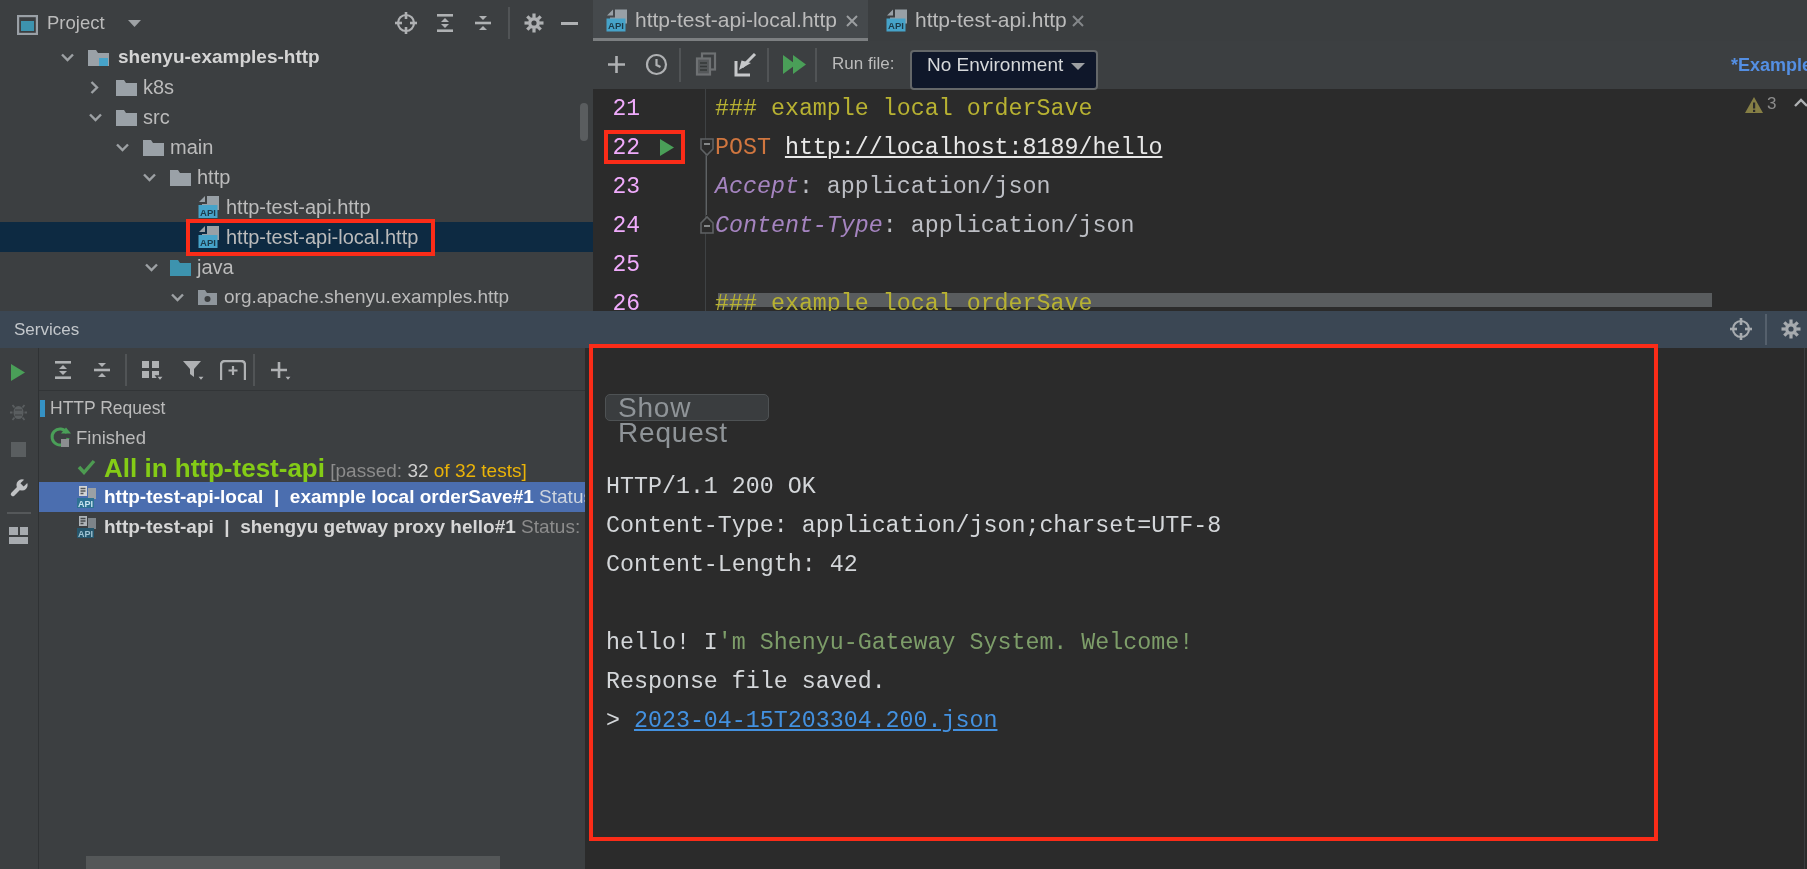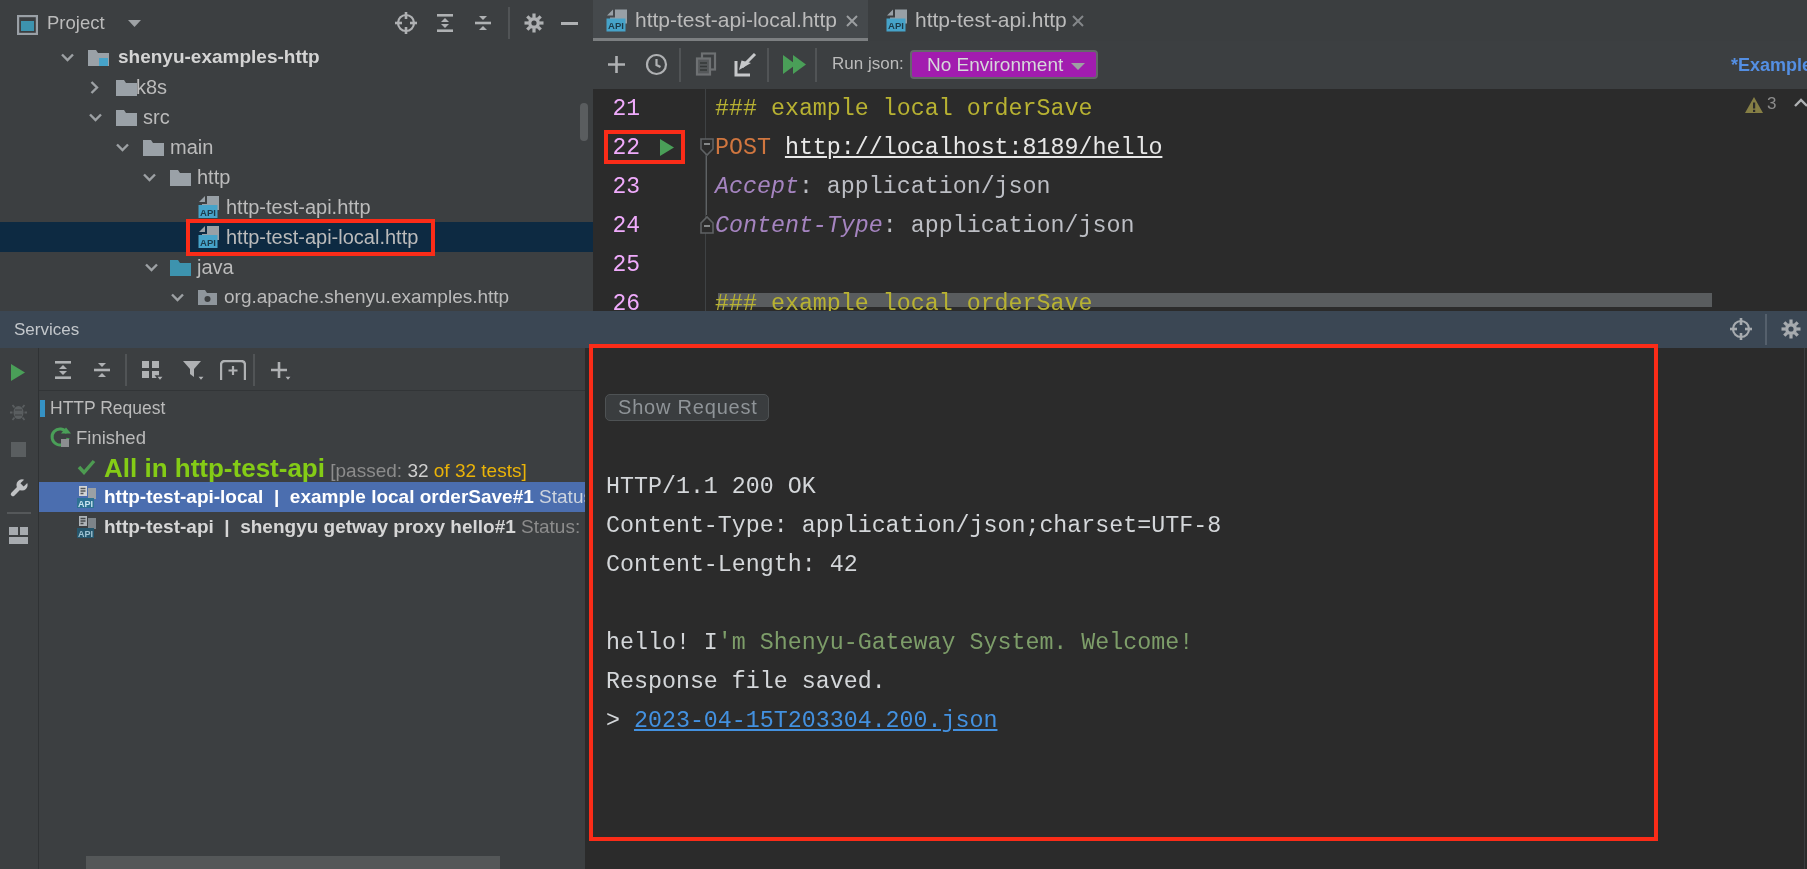--- a/index.html
+++ b/index.html
@@ -102,21 +102,21 @@
           </svg>
         <div class="abs" style="left:118px;top:0;line-height:30px;font-size:19px;font-weight:bold;color:#d4d4d4;">shenyu-examples-http</div>
       </div>
       <div class="row30" style="top:30px;">
         <svg class="abs" style="left:90px;top:8px;" width="9" height="15" viewBox="0 0 9 15">
             <polyline points="1.5,2 7,7.5 1.5,13" fill="none" stroke="#9da1a4" stroke-width="2.4"></polyline>
           </svg>
         <svg class="abs" style="left:115px;top:5px;" width="23" height="20" viewBox="0 0 23 20">
             <path d="M1,3 h8 l2,3 h11 v13 h-21 z" fill="#9aa1a7"></path>
           </svg>
-        <div class="abs" style="left:136px;top:0;line-height:30px;">k8s</div>
+        <div class="abs" style="left:143px;top:0;line-height:30px;">k8s</div>
       </div>
       <div class="row30" style="top:60px;">
         <svg class="abs" style="left:88px;top:11px;" width="15" height="9" viewBox="0 0 15 9">
             <polyline points="2,1.5 7.5,7 13,1.5" fill="none" stroke="#9da1a4" stroke-width="2.4"></polyline>
           </svg>
         <svg class="abs" style="left:115px;top:5px;" width="23" height="20" viewBox="0 0 23 20">
             <path d="M1,3 h8 l2,3 h11 v13 h-21 z" fill="#9aa1a7"></path>
           </svg>
         <div class="abs" style="left:143px;top:0;line-height:30px;">src</div>
       </div>
@@ -232,23 +232,23 @@
         <path d="M21,2 L8,15" stroke="#c6c8ca" stroke-width="3"></path>
         <polygon points="5,18 7.5,8.5 17,11" fill="#c6c8ca"></polygon>
       </svg>
       <div class="abs" style="left:174px;top:7px;width:2px;height:34px;background:#515456;"></div>
 
       <svg class="abs" style="left:188px;top:12px;" width="26" height="23" viewBox="0 0 26 23">
         <polygon points="2,2 2,21 15,11.5" fill="#4a9f58"></polygon>
         <polygon points="12,2 12,21 25,11.5" fill="#4a9f58"></polygon>
       </svg>
       <div class="abs" style="left:222px;top:7px;width:2px;height:34px;background:#515456;"></div>
-      <div class="abs" style="left:239px;top:13px;font-size:17px;color:#bbbbbb;">Run json:</div>
-
-      <div class="abs" style="left:317px;top:9px;width:188px;height:29px;border:2px solid #646769;border-radius:4px;background:#a21caf;">
+      <div class="abs" style="left:239px;top:13px;font-size:17px;color:#bbbbbb;">Run file:</div>
+
+      <div class="abs" style="left:317px;top:9px;width:188px;height:40px;border:2px solid #646769;border-radius:4px;background:#0f172a;">
         <div class="abs" style="left:15px;top:0;line-height:25px;font-size:19px;color:#d6d8da;">No Environment</div>
         <svg class="abs" style="left:158px;top:10px;" width="16" height="9" viewBox="0 0 16 9">
             <polygon points="1,1 15,1 8,8" fill="#9da0a2"></polygon>
           </svg>
       </div>
 
       <div class="abs" style="left:1138px;top:14px;font-size:18px;font-weight:bold;color:#548fe3;">*Example</div>
     </div>
     <div id="code" class="abs" style="left:0;top:89px;width:1214px;height:222px;overflow:hidden;">
 
@@ -428,21 +428,21 @@
         <text x="10.5" y="21.5" font-size="9" font-weight="bold" fill="#9fc3d2" text-anchor="middle" font-family="Liberation Sans, sans-serif">API</text>
       </svg>
       <div class="abs" style="left:65px;top:0;line-height:30px;"><b style="color:#d6d6d6;">http-test-api&nbsp; | &nbsp;shengyu getway proxy hello#1</b> <span style="color:#8c8c8c;">Status:</span></div>
     </div>
 
     <div class="abs" style="left:47px;top:508px;width:414px;height:13px;background:#545758;"></div>
   </div>
   <div id="svc-console" class="abs">
     <div class="abs" style="left:1219px;top:0;width:1px;height:521px;background:#3a3d3f;"></div>
     <div class="abs" style="left:20px;top:46px;width:164px;height:27px;background:#3a3d3f;border:1px solid #4e5254;border-radius:5px;">
-      <div class="abs" style="left:12px;top:0;line-height:25px;font-size:20px;letter-spacing:0.8px;color:#8f9498;">Show Request</div>
+      <div class="abs" style="left:12px;top:0;line-height:25px;font-size:28px;letter-spacing:0.8px;color:#8f9498;">Show Request</div>
     </div>
     <div class="conline" style="top:119px;">HTTP/1.1 200 OK</div>
     <div class="conline" style="top:158px;">Content-Type: application/json;charset=UTF-8</div>
     <div class="conline" style="top:197px;">Content-Length: 42</div>
     <div class="conline" style="top:275px;"><span>hello! I</span><span style="color:#7d9d69;">'m Shenyu-Gateway System. Welcome!</span></div>
     <div class="conline" style="top:314px;">Response file saved.</div>
     <div class="conline" style="top:353px;"><span>&gt; </span><span style="color:#4391e0;text-decoration:underline;">2023-04-15T203304.200.json</span></div>
 
     <div class="abs" style="left:4px;top:-4px;width:1069px;height:497px;border:4px solid #fb2c18;"></div>
   </div>

